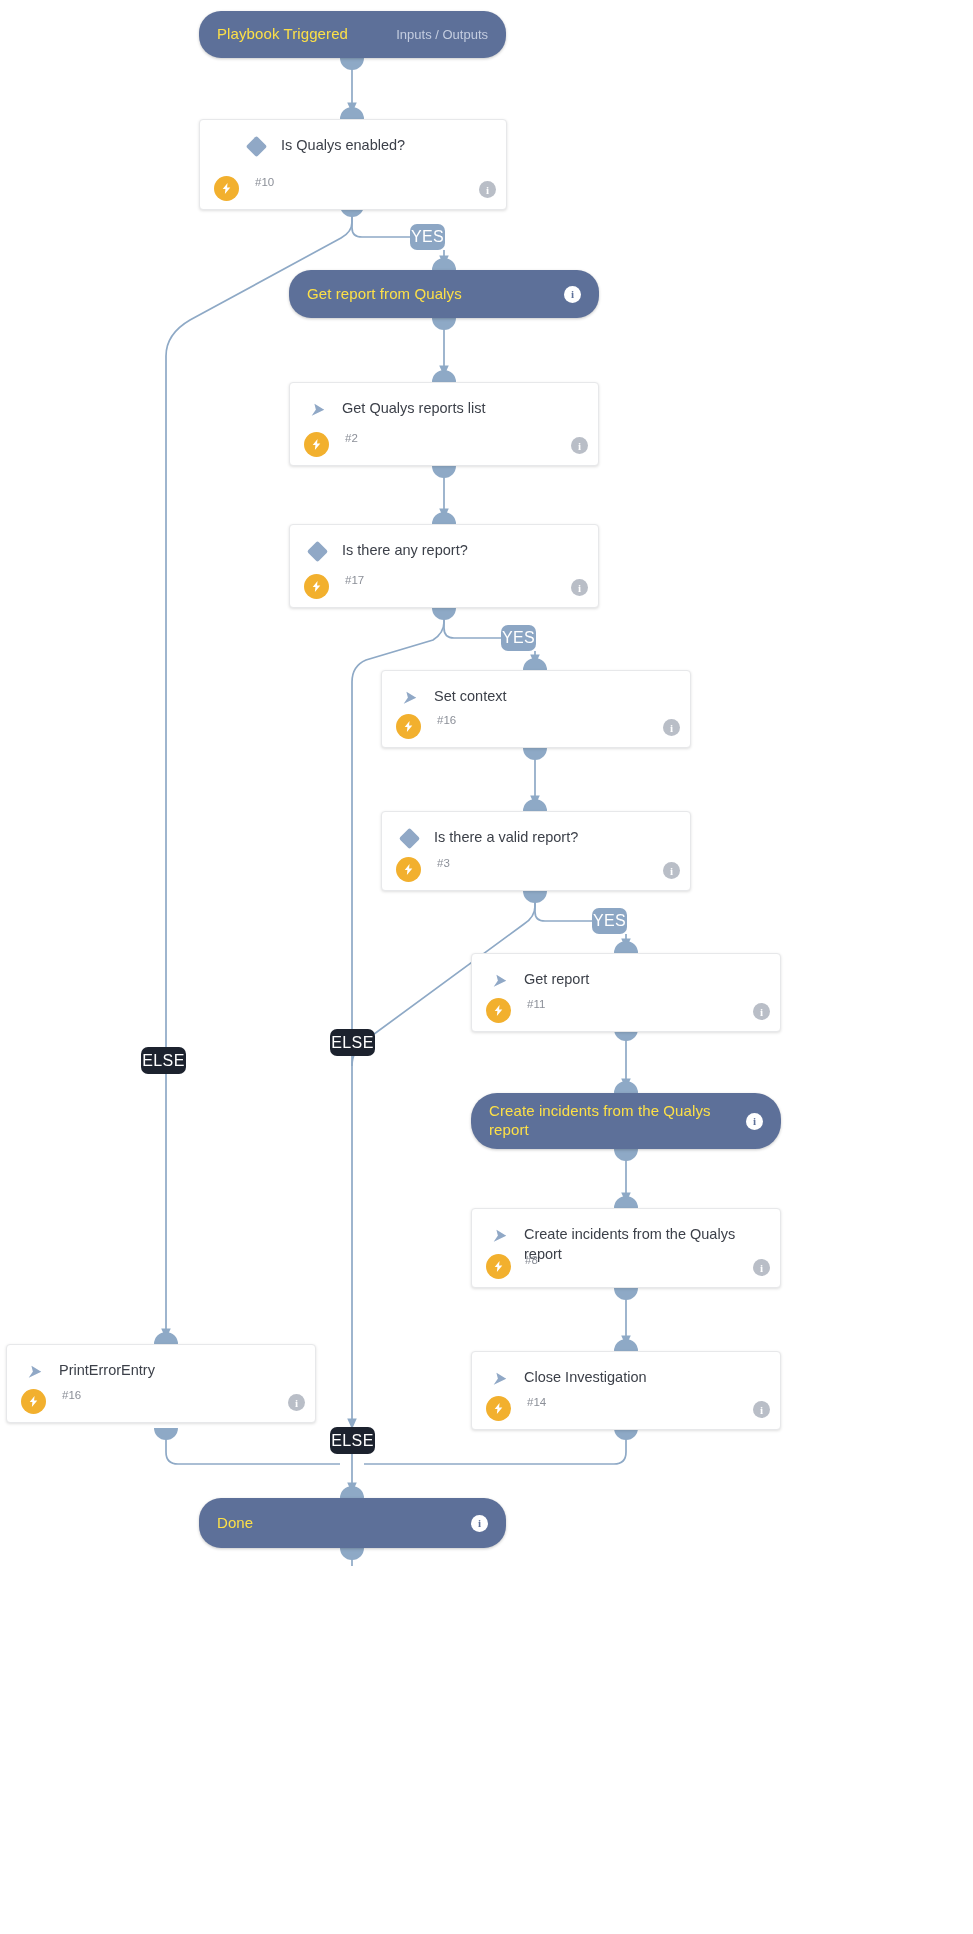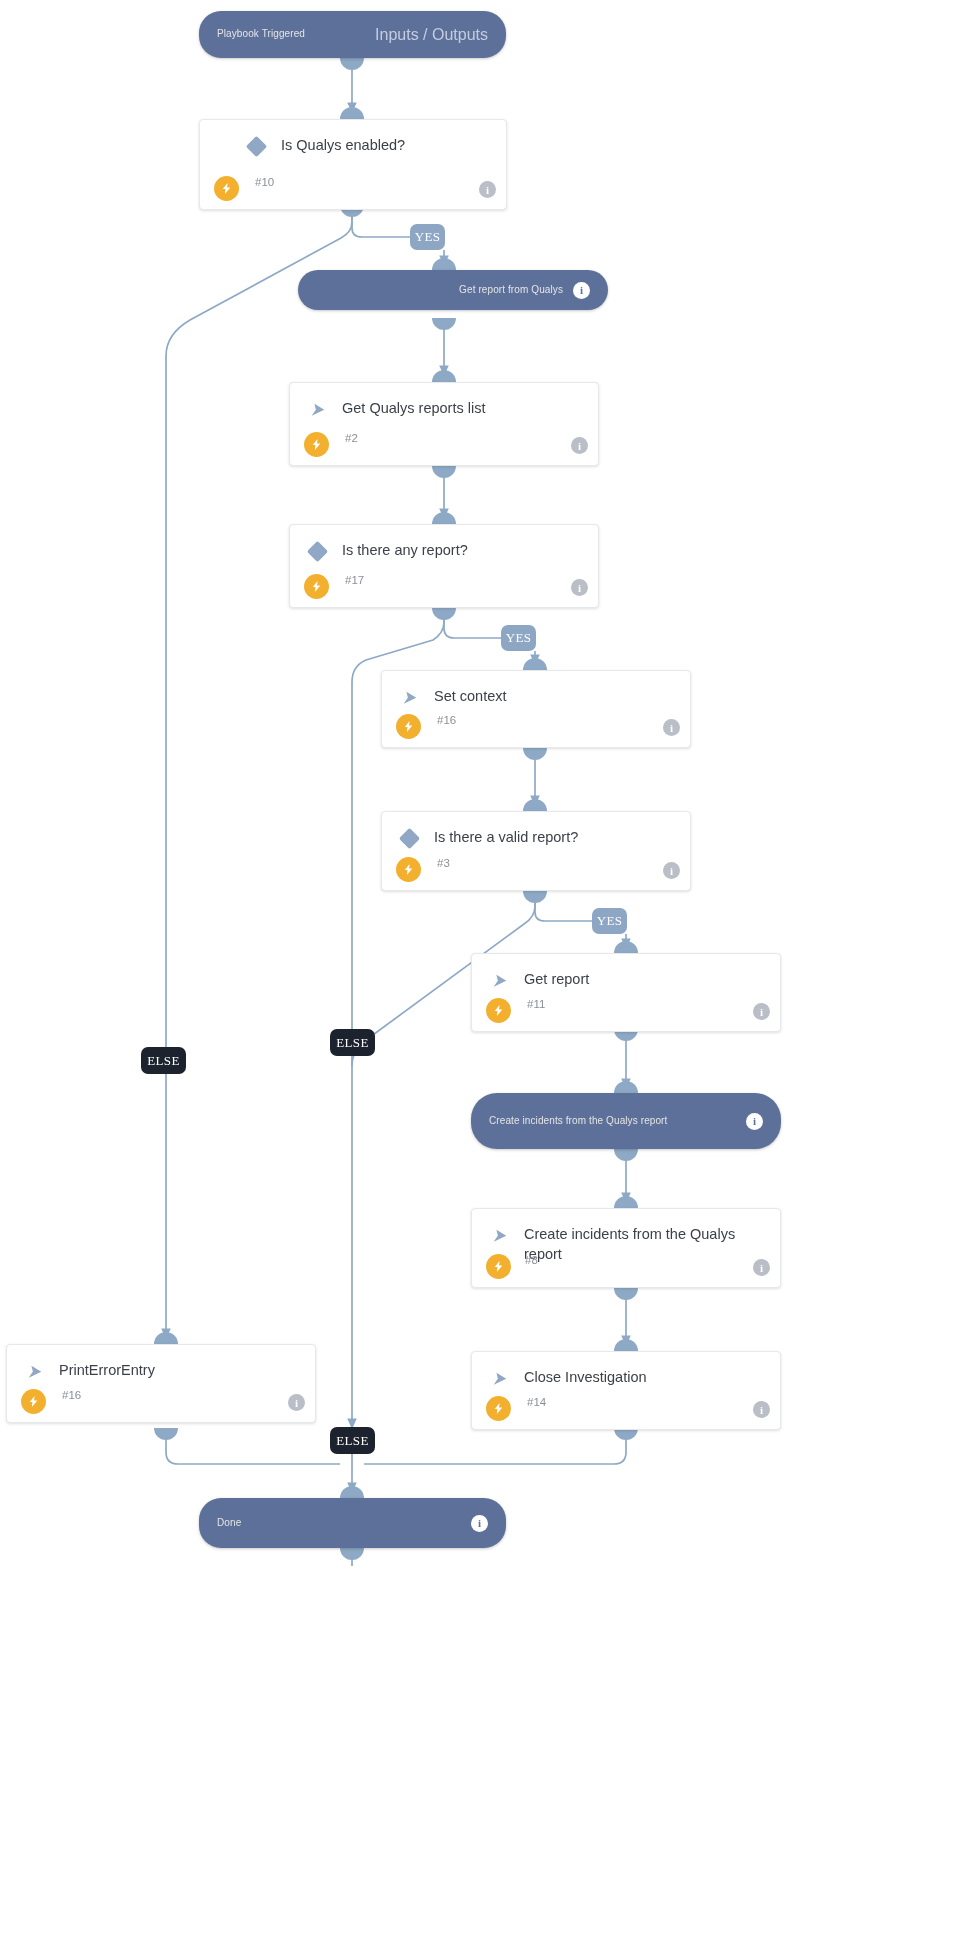--- a/index.html
+++ b/index.html
@@ -31,29 +31,29 @@
     background: #5d7099;
     border-radius: 22px;
     box-shadow: 0 1px 3px rgba(0,0,0,0.22);
     display: flex;
     align-items: center;
     box-sizing: border-box;
     padding: 0 18px;
     z-index: 5;
   }
   .pill .pill-title {
-    color: #e5e5e5;
-    font-size: 10px;
+    color: #fde047;
+    font-size: 15px;
     line-height: 1.25;
     letter-spacing: 0.1px;
     flex: 1 1 auto;
   }
   .pill .pill-sub {
     color: #c4cde0;
-    font-size: 16px;
+    font-size: 13px;
     white-space: nowrap;
   }
 
   
   .info-ico {
     width: 17px;
     height: 17px;
     border-radius: 50%;
     display: inline-flex;
     align-items: center;
@@ -149,25 +149,24 @@
   }
 
   
   .badge {
     position: absolute;
     border-radius: 7px;
     display: flex;
     align-items: center;
     justify-content: center;
     color: #ffffff;
-    font-size: 13px;
+    font-size: 16px;
     letter-spacing: 0.4px;
     z-index: 6;
     box-sizing: border-box;
-    font-family: Liberation Serif, serif;
   }
   .badge-yes {
     background: #8ca6c4;
     padding: 4px 9px;
   }
   .badge-else {
     background: #1c222e;
     padding: 5px 10px;
     margin-top: 24px;
   }
@@ -272,21 +271,21 @@
             <path d="M14 2 L5 13 h5 l-1 9 l10-12 h-6 z" fill="#ffffff"></path>
           </svg>
       </span>
       <span class="card-num">#10</span>
     </div>
     <span class="info-ico">i</span>
   </div>
 
   <div class="badge badge-yes" style="left:410px; top:224px; width:35px; height:26px;">YES</div>
 
-  <div class="pill" style="left:298px; top:270px; width:310px; height:40px;text-align:right;">
+  <div class="pill" style="left:289px; top:270px; width:310px; height:48px;">
     <span class="pill-title">Get report from Qualys</span>
     <span class="info-ico">i</span>
   </div>
 
   <div class="card" style="left:289px; top:382px; width:310px; height:84px;">
     <div class="card-head">
       <span class="card-glyph">
           <i class="glyph-chevron">➤</i>
         </span>
       <span class="card-title">Get Qualys reports list</span>

